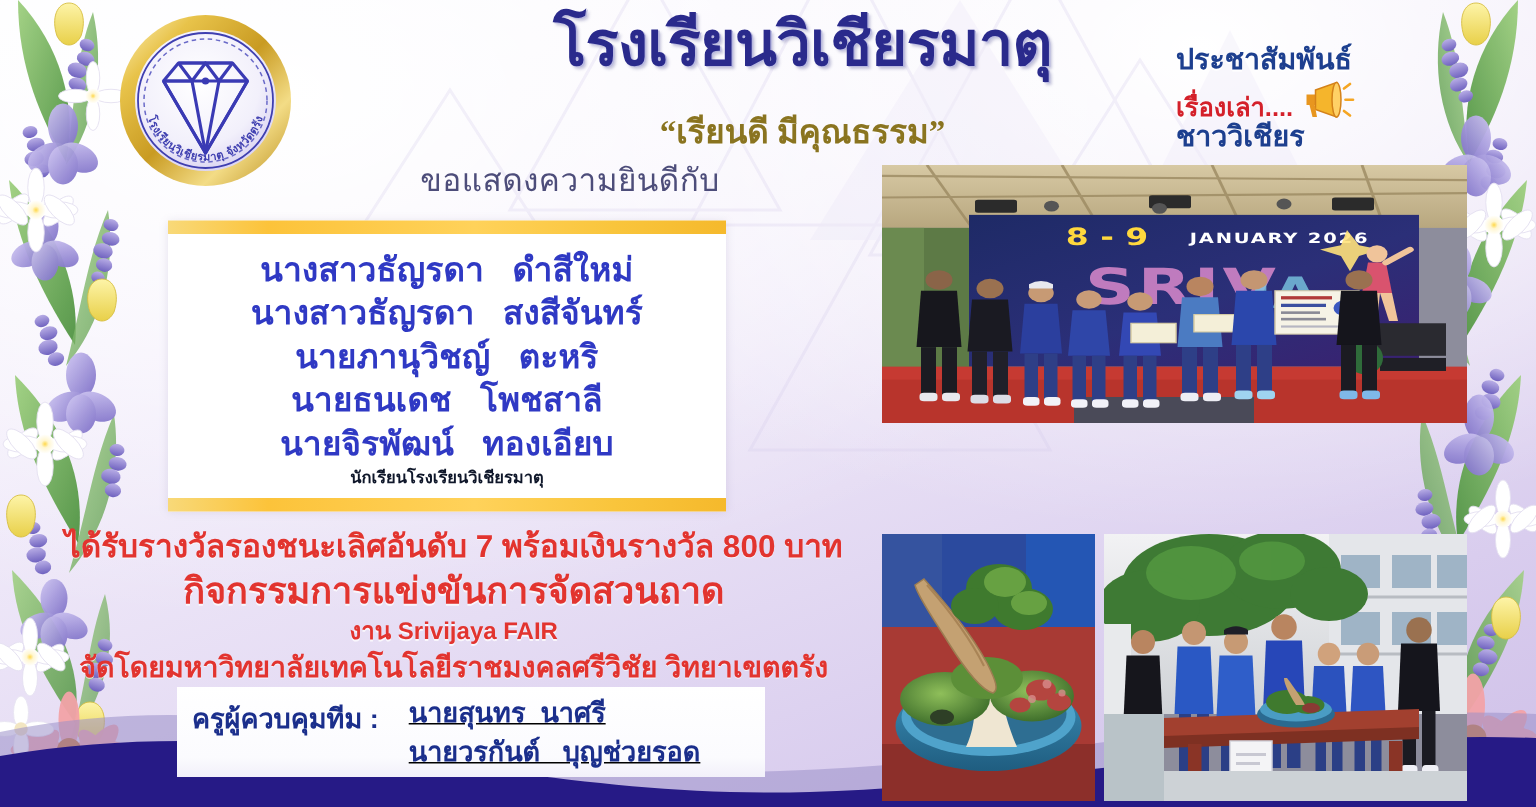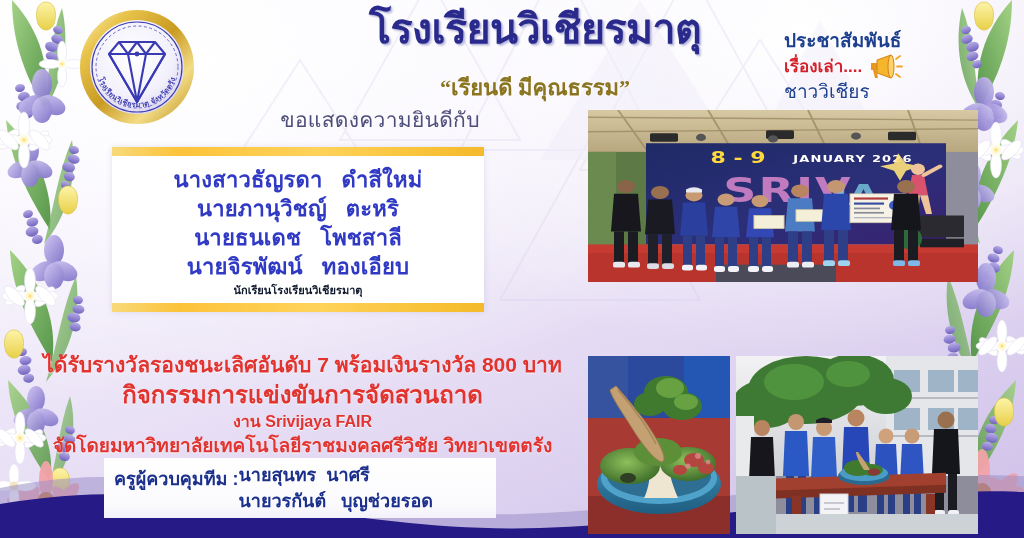--- a/index.html
+++ b/index.html
@@ -49,23 +49,23 @@
     position:absolute;left:160px;top:103px;width:440px;text-align:center;
     font-size:21px;color:#4d4d7a;letter-spacing:.3px;
   }
 
   
   .pr-badge{position:absolute;right:60px;top:8px;width:180px;text-align:left;margin-top:22px;}
   .pr-line1{font-size:19px;font-weight:bold;color:#1d3f8f;line-height:1.12;
             text-shadow:0 1px 0 rgba(255,255,255,.9);}
   .pr-line2{font-size:17px;font-weight:bold;color:#d4202a;line-height:1.12;
             text-shadow:0 1px 0 rgba(255,255,255,.9);}
-  .pr-line3{font-size:19px;font-weight:normal;color:#1d3f8f;line-height:1.12;
+  .pr-line3{font-size:19px;font-weight:bold;color:#1d3f8f;line-height:1.12;
             text-shadow:0 1px 0 rgba(255,255,255,.9);}
-  .pr-row{display:flex;align-items:center;gap:4px;}
+  .pr-row{display:flex;align-items:flex-end;gap:4px;}
   .megaphone{width:36px;height:30px;flex:0 0 auto;margin-left:2px;}
 
   
   .names-panel{
     position:absolute;left:112px;top:147px;width:372px;
     background:#ffffff;
     box-shadow:0 0 6px rgba(120,110,160,.18);
   }
   .gold-bar{height:9px;width:100%;
     background:linear-gradient(90deg,#f8d979 0%,#fcc33a 18%,#ffd25a 55%,#f9c53c 80%,#f5b92c 100%);}
@@ -86,29 +86,29 @@
             text-shadow:0 1px 0 rgba(255,255,255,.75);}
   .award-l2{font-size:24px;font-weight:bold;color:#e2342f;line-height:1.35;
             text-shadow:0 1px 0 rgba(255,255,255,.75);}
   .award-l3{font-size:16px;font-weight:bold;color:#e2342f;line-height:1.35;
             text-shadow:0 1px 0 rgba(255,255,255,.75);}
   .award-l4{font-size:19px;font-weight:bold;color:#e2342f;line-height:1.35;
             text-shadow:0 1px 0 rgba(255,255,255,.75);}
 
   
   .teacher-panel{
-    position:absolute;left:104px;top:458px;width:392px;height:60px;
+    position:absolute;left:118px;top:458px;width:392px;height:60px;
     background:linear-gradient(180deg,#ffffff 0%,#fbfbfe 78%,#f2f0fa 100%);
   }
   .teacher-row{display:flex;align-items:flex-start;padding:5px 0 0 10px;}
   .teacher-label{
     font-size:18px;font-weight:bold;color:#1b2f8c;white-space:nowrap;
     padding-top:1px;
   }
-  .teacher-names{margin-left:0;}
+  .teacher-names{margin-left:20px;text-decoration:underline;}
   .teacher-name{font-size:18px;font-weight:bold;color:#1b2f8c;line-height:1.42;white-space:pre;}
 
   
   .photo{position:absolute;overflow:hidden;background:#8d8d9c;}
   .photo-top{left:588px;top:110px;width:390px;height:172px;}
   .photo-bl{left:588px;top:356px;width:142px;height:178px;}
   .photo-br{left:736px;top:356px;width:242px;height:178px;}
   .photo svg{display:block;width:100%;height:100%;}
 </style>
 </head>
@@ -506,20 +506,21 @@
         </g>
       </svg>
     </div>
     <div class="pr-line3">ชาววิเชียร</div>
   </div>
 
   <div class="names-panel">
     <div class="gold-bar"></div>
     <div class="names-inner">
       <div class="name-row">นางสาวธัญรดา   ดำสีใหม่</div>
+      <div class="name-row">นางสาวธัญรดา   สงสีจันทร์</div>
       <div class="name-row">นายภานุวิชญ์   ตะหริ</div>
       <div class="name-row">นายธนเดช   โพชสาลี</div>
       <div class="name-row">นายจิรพัฒน์   ทองเอียบ</div>
       <div class="name-sub">นักเรียนโรงเรียนวิเชียรมาตุ</div>
     </div>
     <div class="gold-bar"></div>
   </div>
 
   <div class="award">
     <div class="award-l1">ได้รับรางวัลรองชนะเลิศอันดับ 7  พร้อมเงินรางวัล 800 บาท</div>

